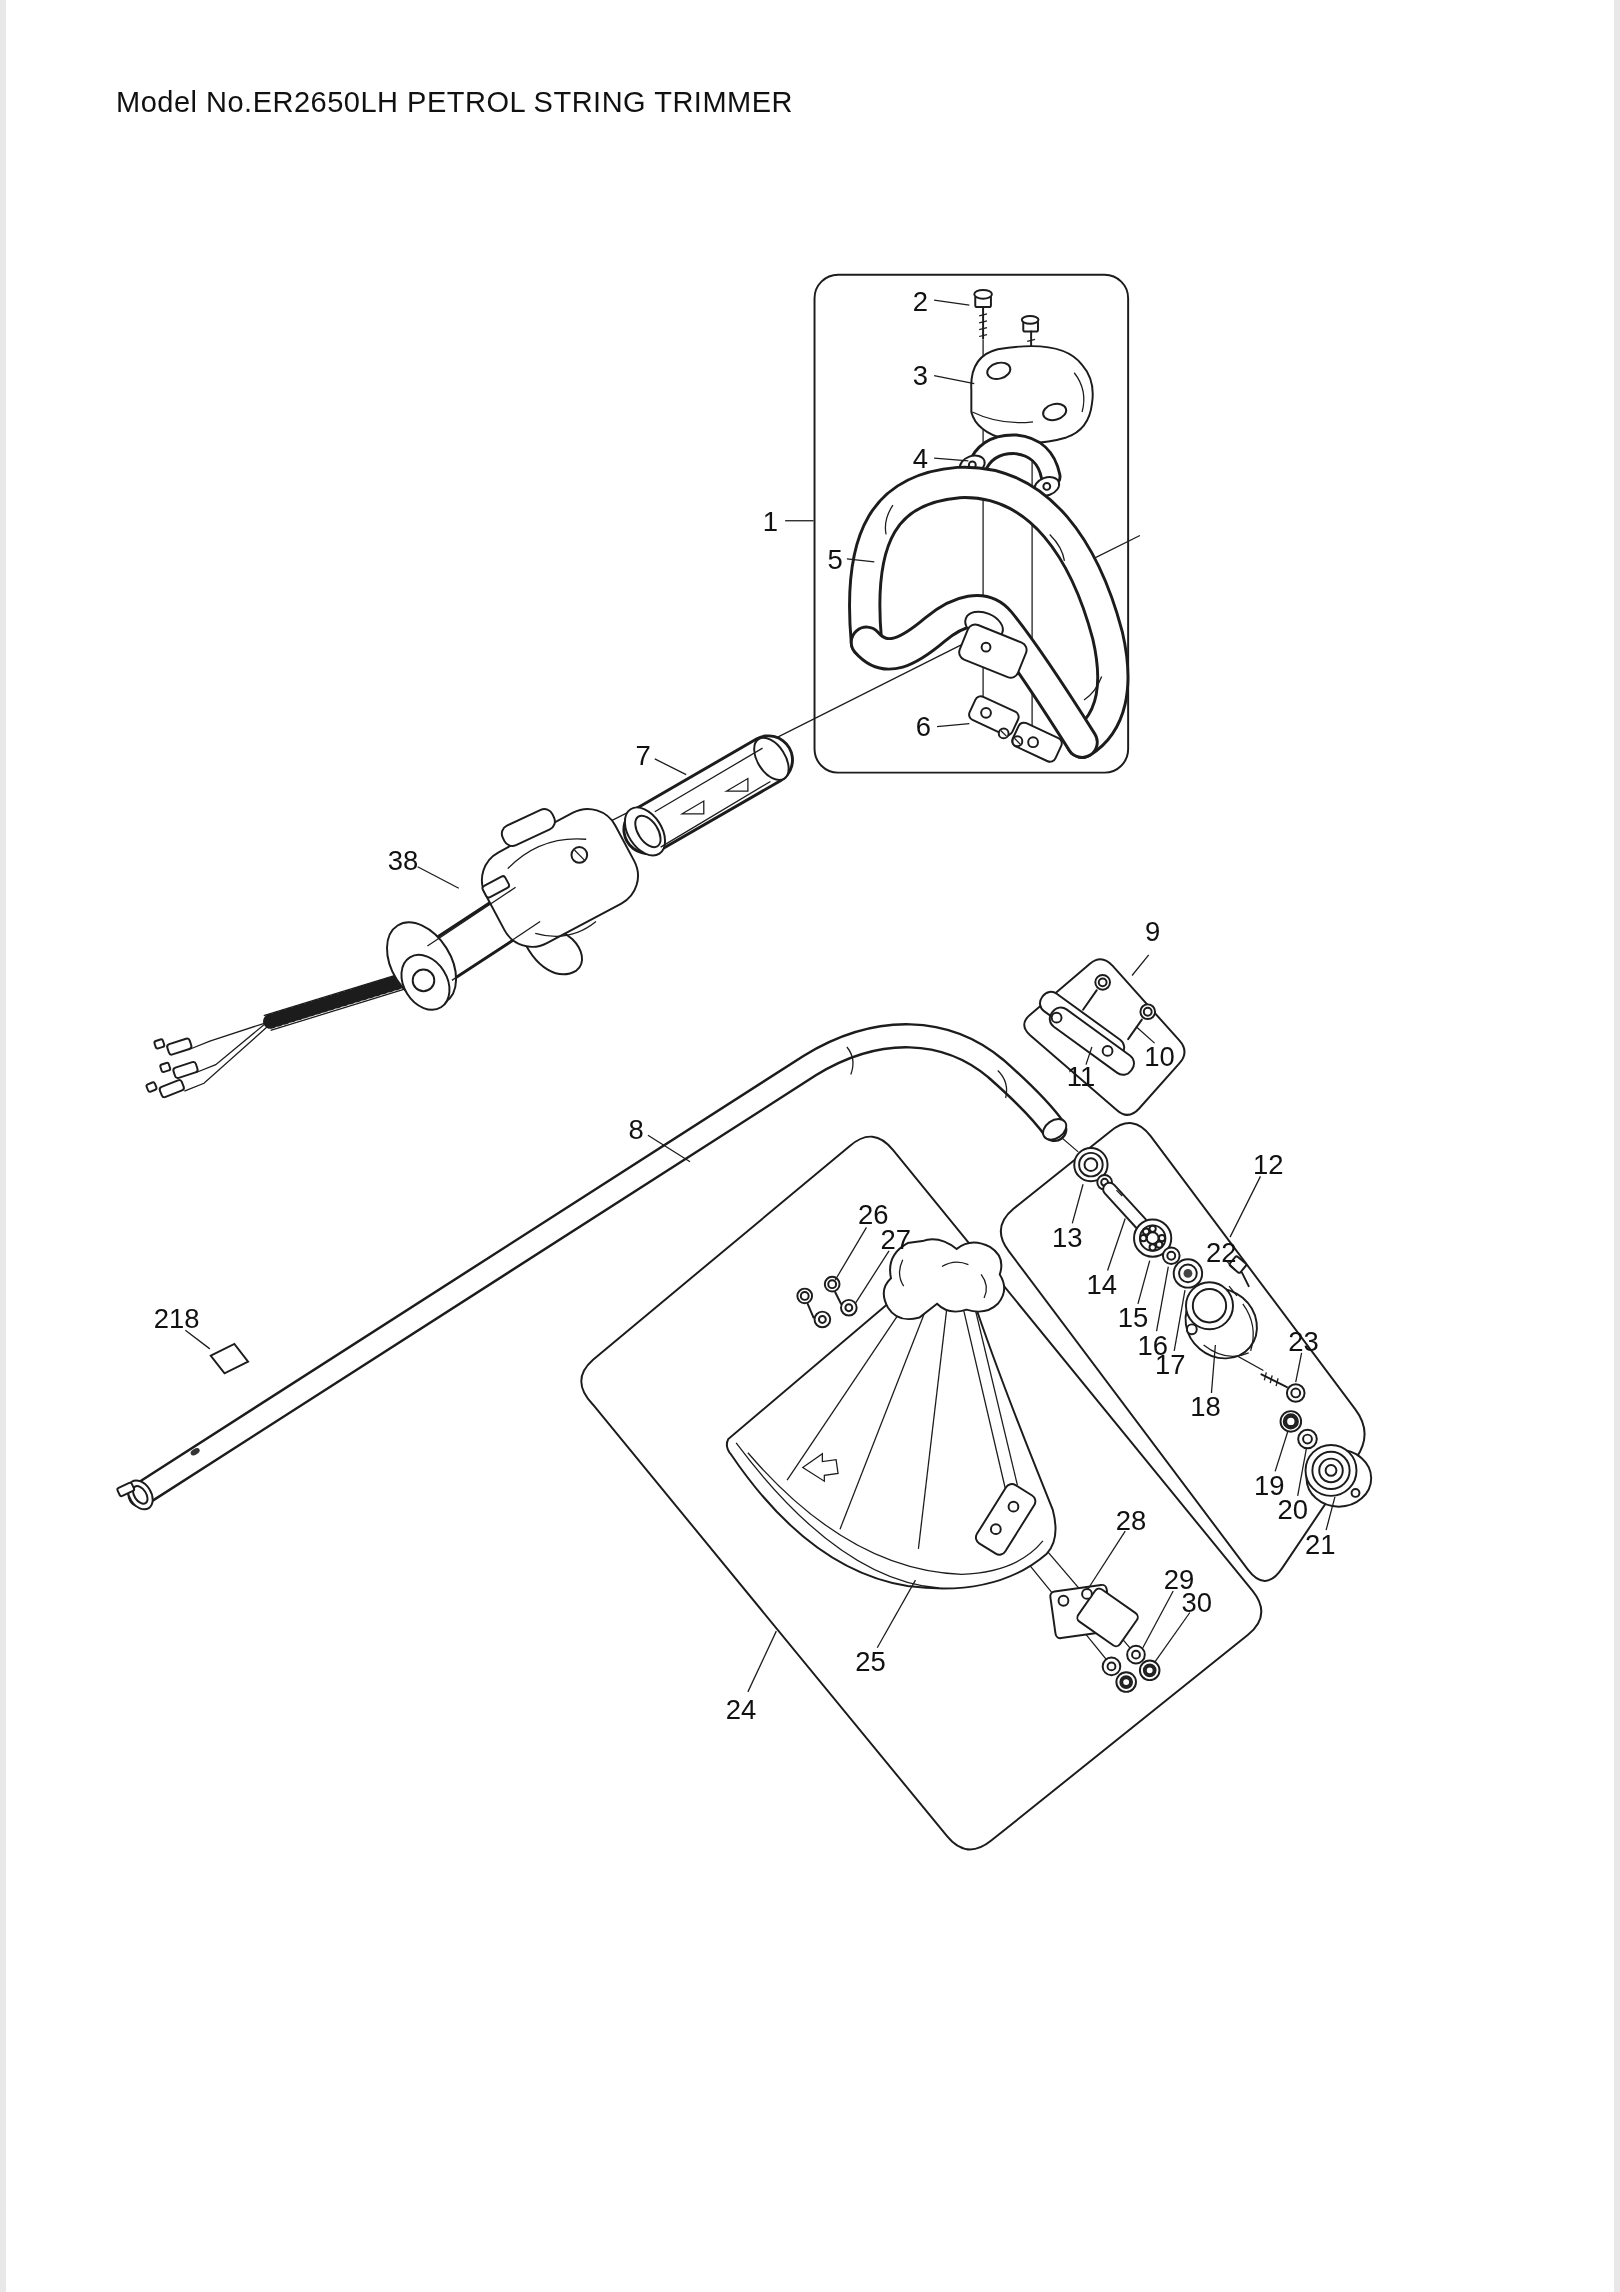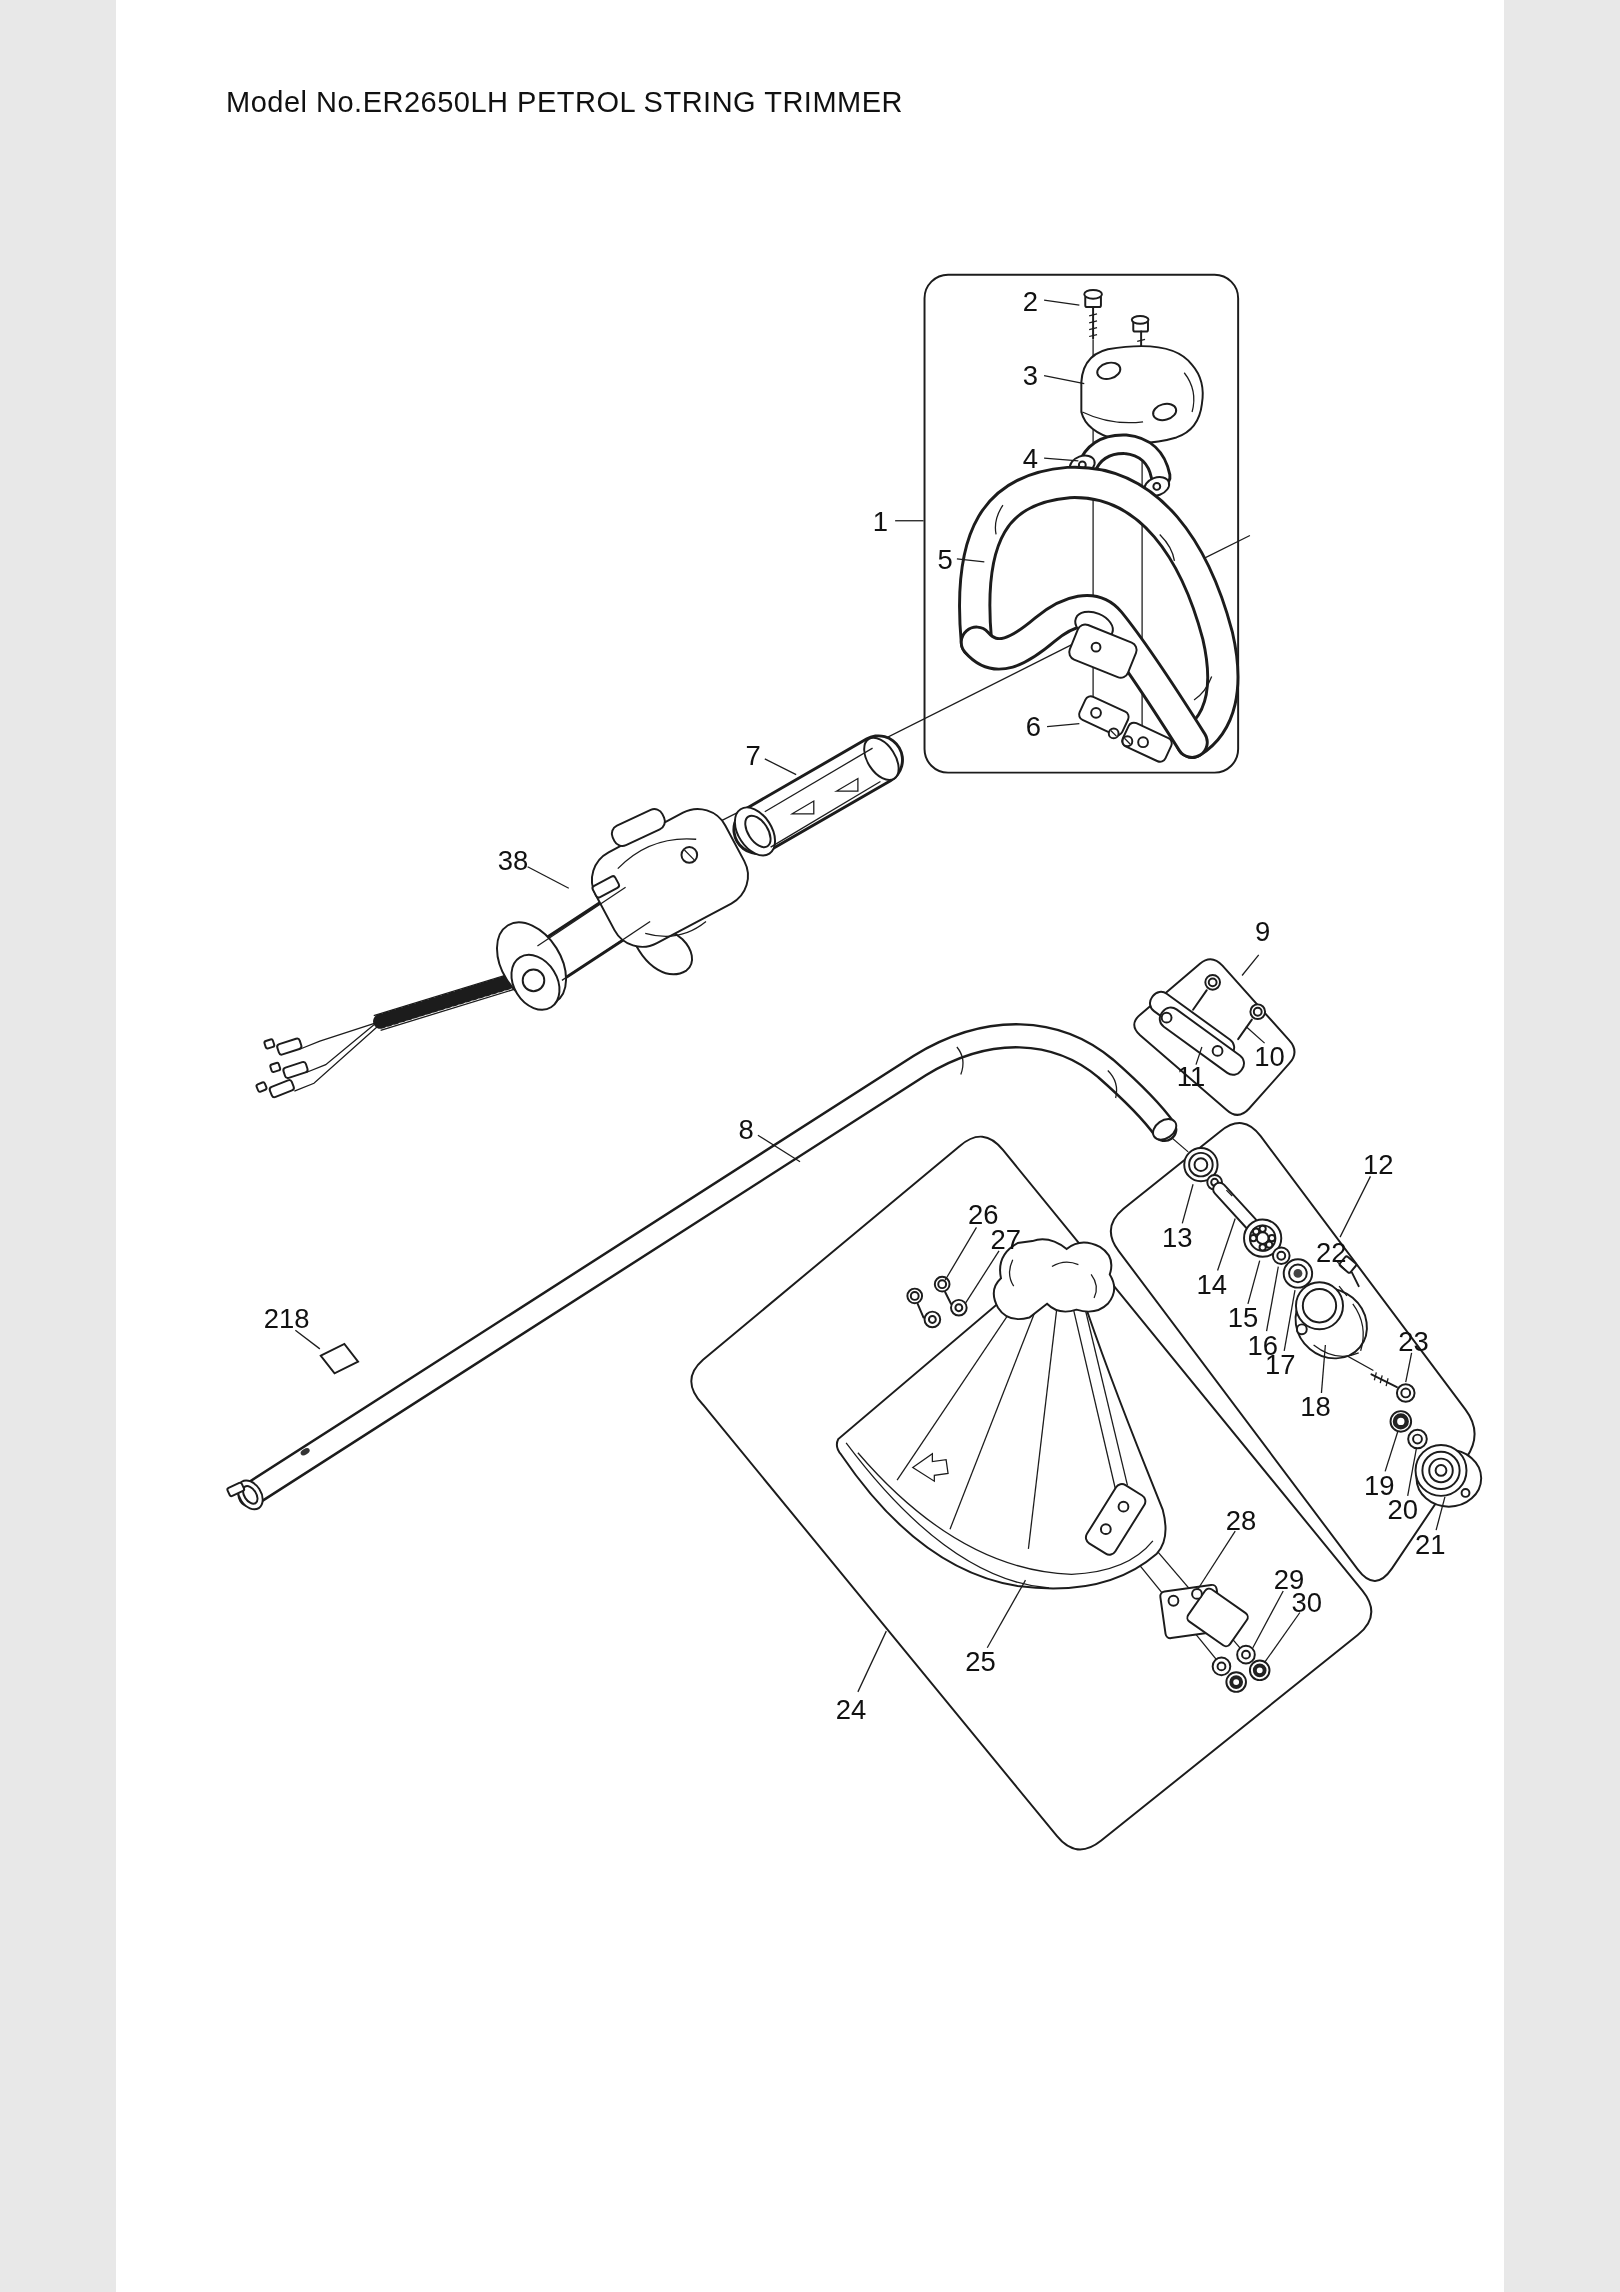--- a/index.html
+++ b/index.html
@@ -1,16 +1,16 @@
 <!DOCTYPE html>
 <html><head>
 <meta charset="utf-8">
 <style>
   html,body{margin:0;padding:0;background:#e8e8e8;}
-  .page{position:relative;width:1388px;height:2293px;background:#ffffff;margin:0 auto;
+  .page{position:relative;width:1608px;height:2293px;background:#ffffff;margin:0 auto;
         font-family:"Liberation Sans", sans-serif;overflow:hidden;}
   .title{position:absolute;left:110px;top:86px;font-size:29px;color:#111;letter-spacing:0.5px;}
   svg{position:absolute;left:0;top:0;}
   svg text{font-family:"Liberation Sans", sans-serif;font-size:28px;fill:#111;text-anchor:middle;}
   .ln{stroke:#1c1c1c;stroke-width:2;fill:none;stroke-linecap:round;stroke-linejoin:round;}
   .thin{stroke:#1c1c1c;stroke-width:1.3;fill:none;}
   .wh{fill:#ffffff;stroke:#1c1c1c;stroke-width:2;}
   .tube-o{stroke:#1c1c1c;fill:none;stroke-linecap:round;}
   .tube-i{stroke:#ffffff;fill:none;stroke-linecap:round;}
 </style>

